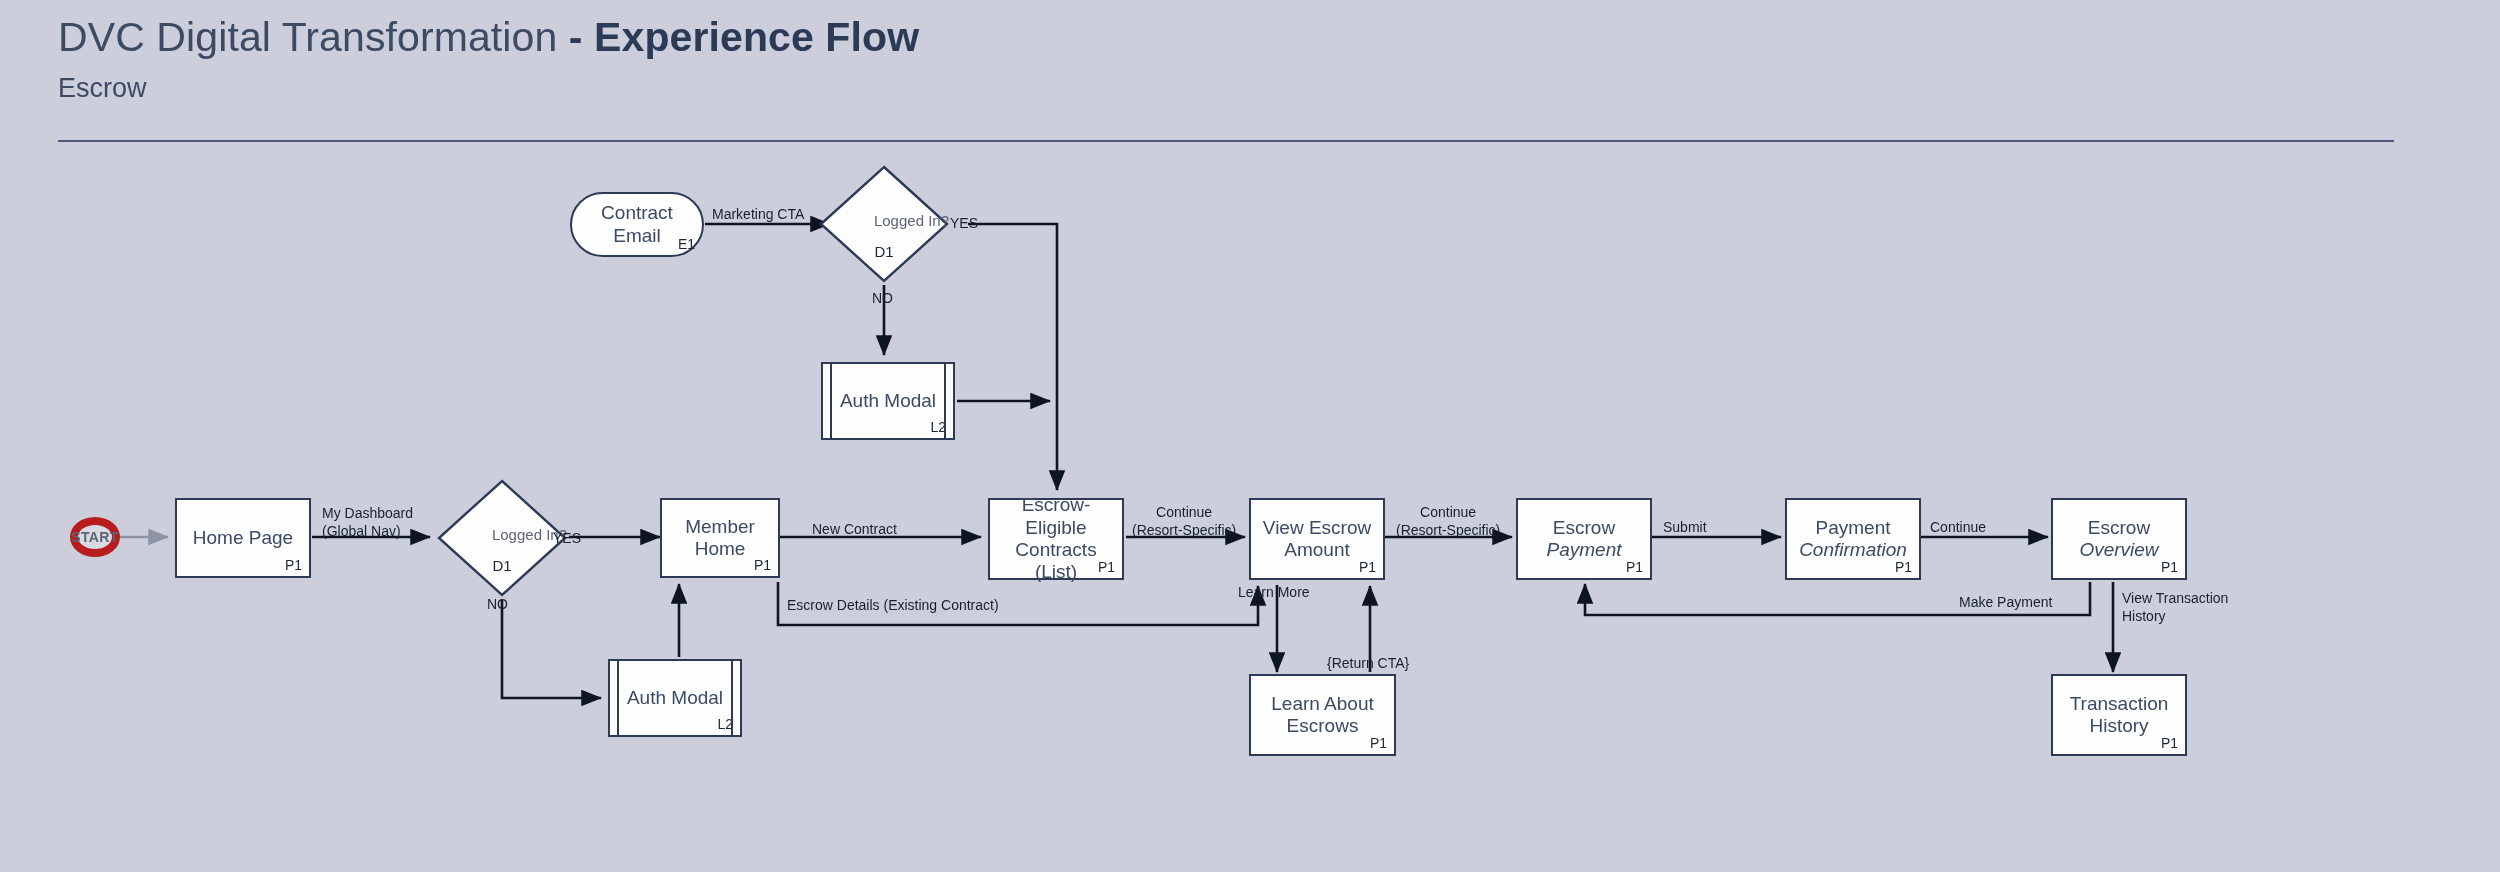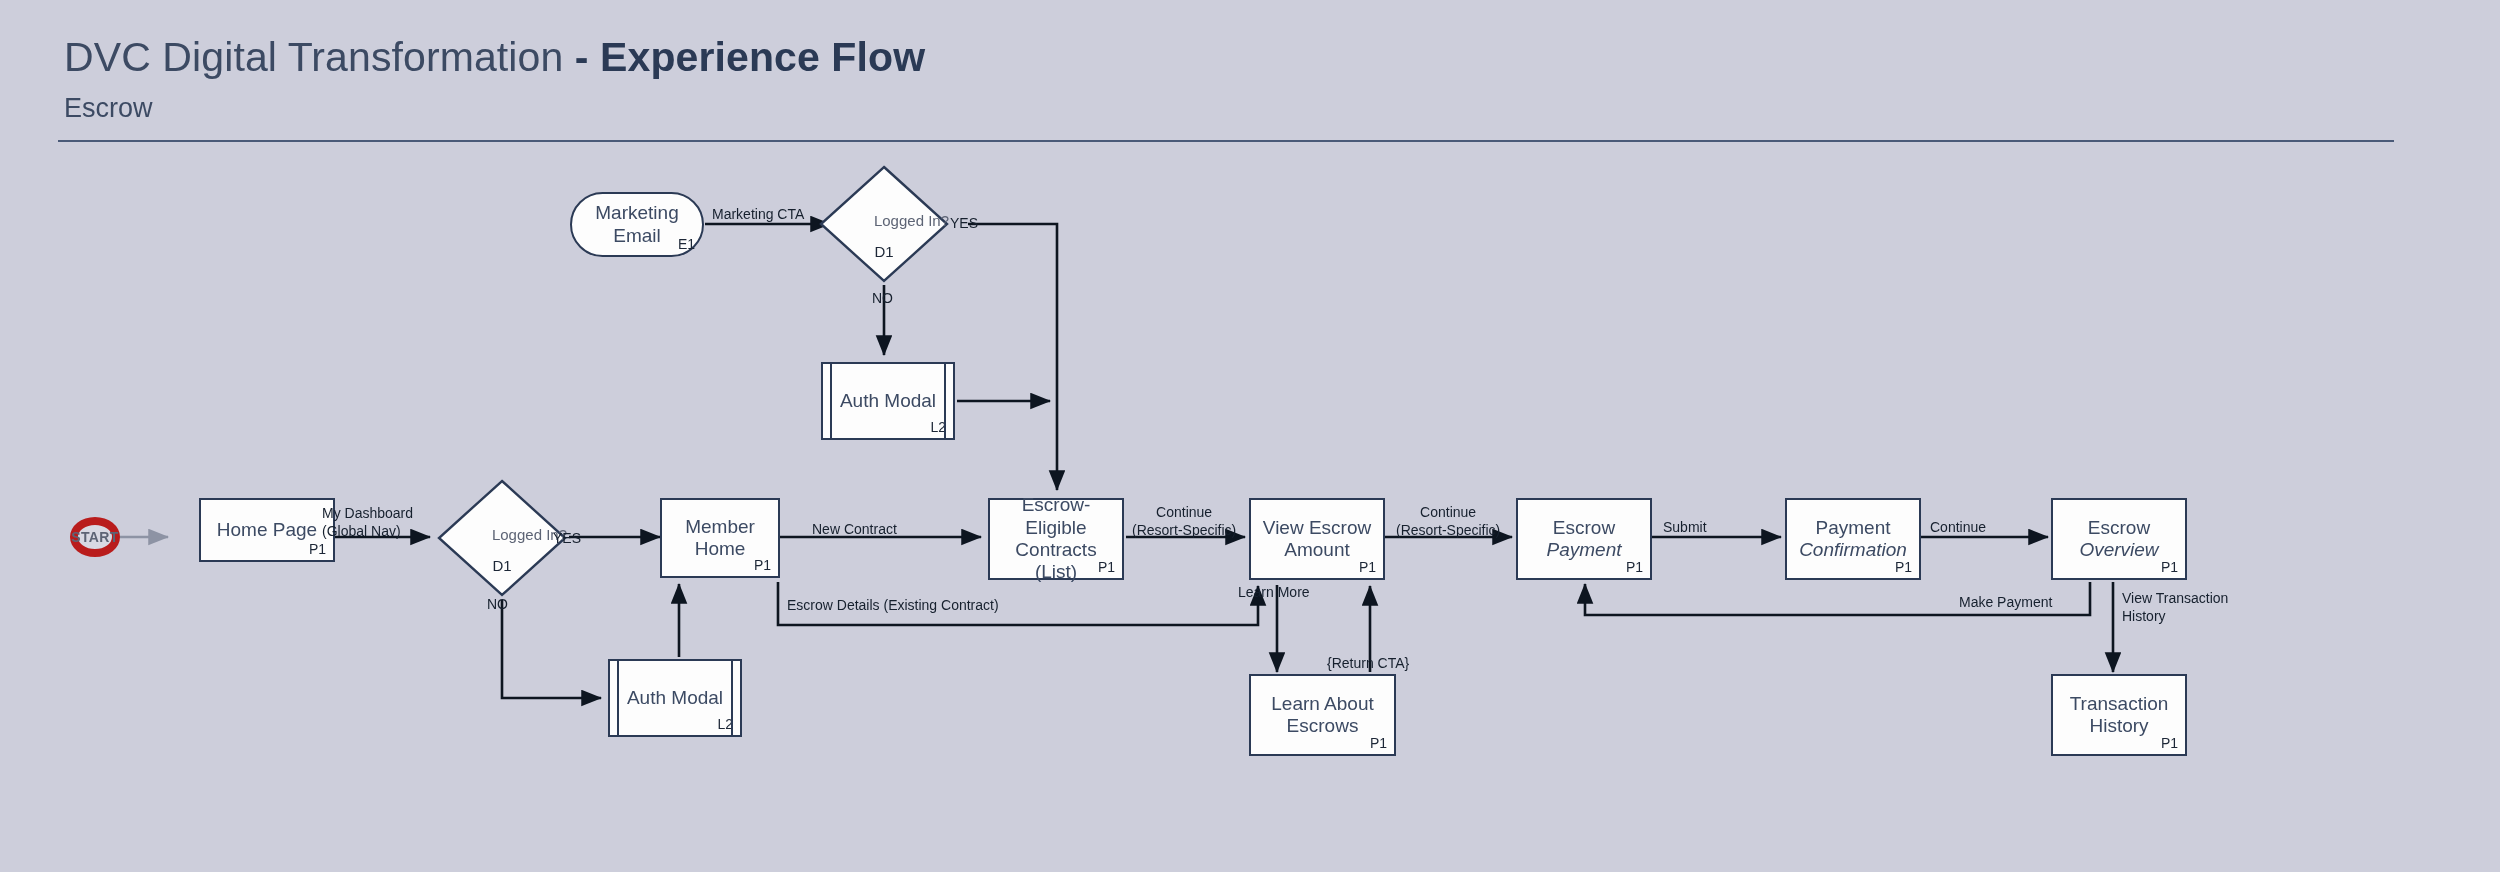--- a/index.html
+++ b/index.html
@@ -17,24 +17,23 @@
     position: relative;
   }
   #canvas {
     position: absolute;
     left: 0; top: 0;
     width: 2500px;
     height: 872px;
   }
   .hdr {
     position: absolute;
-    left: 64px;
+    left: 58px;
     top: 14px;
     width: 2400px;
-    margin-top: 20px;
   }
   .hdr-title {
     font-size: 41px;
     color: #3c4a63;
     font-weight: 400;
     letter-spacing: 0.1px;
     white-space: nowrap;
   }
   .hdr-title b {
     font-weight: 700;
@@ -211,38 +210,38 @@
 
     <path d="M2113,582 L2113,672" marker-end="url(#ah)"></path>
   </g>
 </svg>
 
 <div class="start" style="left:70px; top:517px; width:50px; height:40px;">
   <span>START</span>
 </div>
 
 <div class="oval" style="left:570px; top:192px; width:134px; height:65px;">
-  <span class="lbl"><span>Marketing</span><br><span>Email</span></span>
+  <span class="lbl"><span>Contract</span><br><span>Email</span></span>
   <span class="tag">E1</span>
 </div>
 
 <div class="diamond" style="left:819px; top:165px; width:130px; height:118px;">
   <svg class="dshape" viewBox="0 0 130 118">
     <polygon points="65,2 128,59 65,116 2,59" fill="#fdfdfd" stroke="#2b3a55" stroke-width="2.4"></polygon>
   </svg>
   <div class="dtext" style="top:47px;">Logged In?</div>
   <div class="dtag" style="top:78px;">D1</div>
 </div>
 
 <div class="node modal" style="left:821px; top:362px; width:134px; height:78px;">
   <span class="lbl">Auth Modal</span>
   <span class="tag">L2</span>
 </div>
 
-<div class="node" style="left:175px; top:498px; width:136px; height:64px;margin-left:24px;">
+<div class="node" style="left:175px; top:498px; width:136px; height:80px;">
   <span class="lbl">Home Page</span>
   <span class="tag">P1</span>
 </div>
 
 <div class="diamond" style="left:437px; top:479px; width:130px; height:118px;">
   <svg class="dshape" viewBox="0 0 130 118">
     <polygon points="65,2 128,59 65,116 2,59" fill="#fdfdfd" stroke="#2b3a55" stroke-width="2.4"></polygon>
   </svg>
   <div class="dtext" style="top:47px;">Logged In?</div>
   <div class="dtag" style="top:78px;">D1</div>

